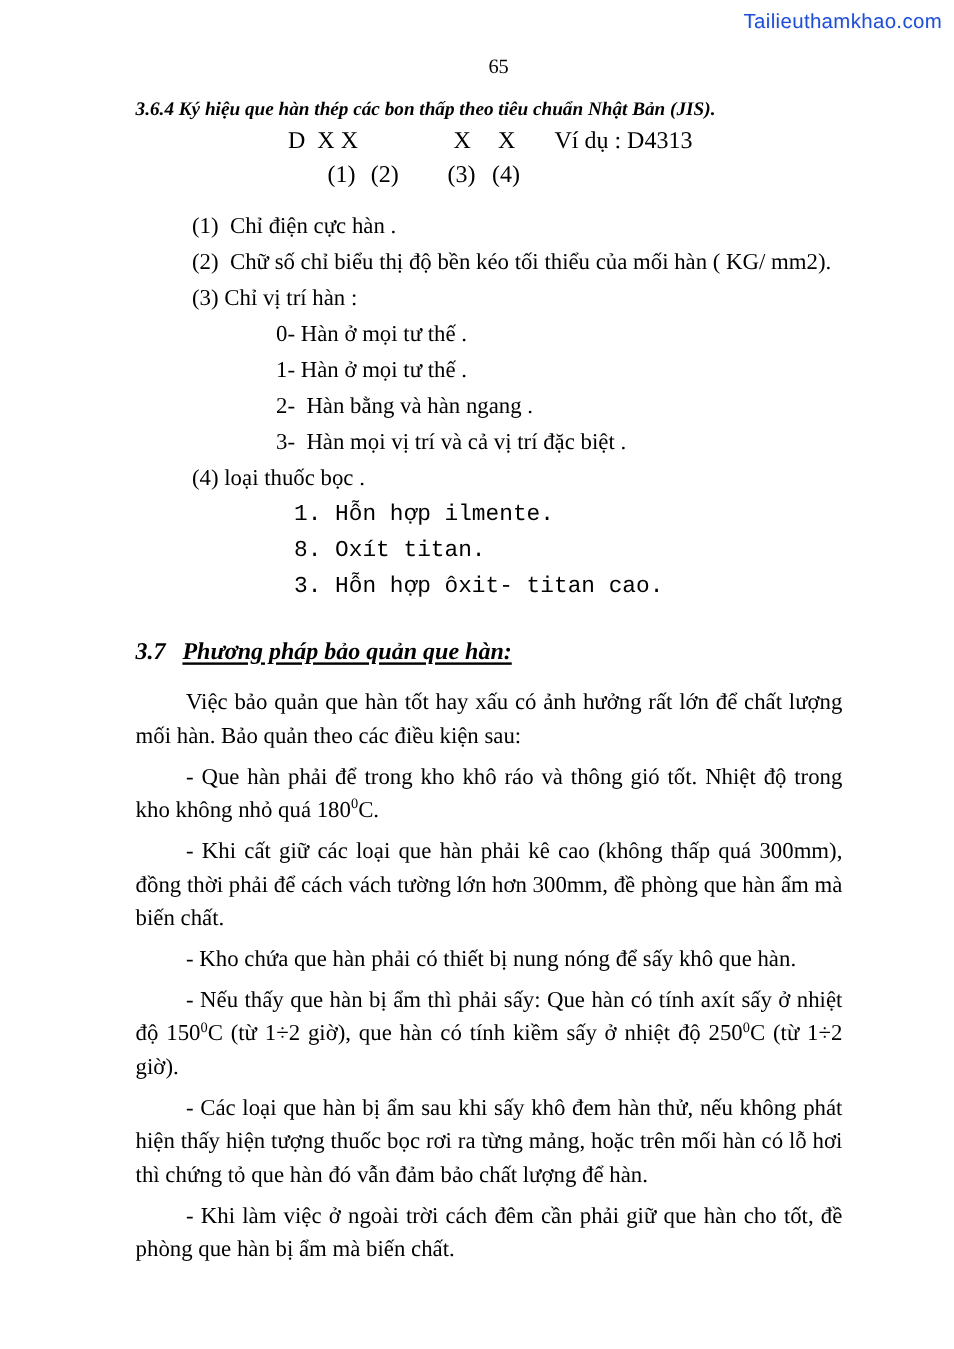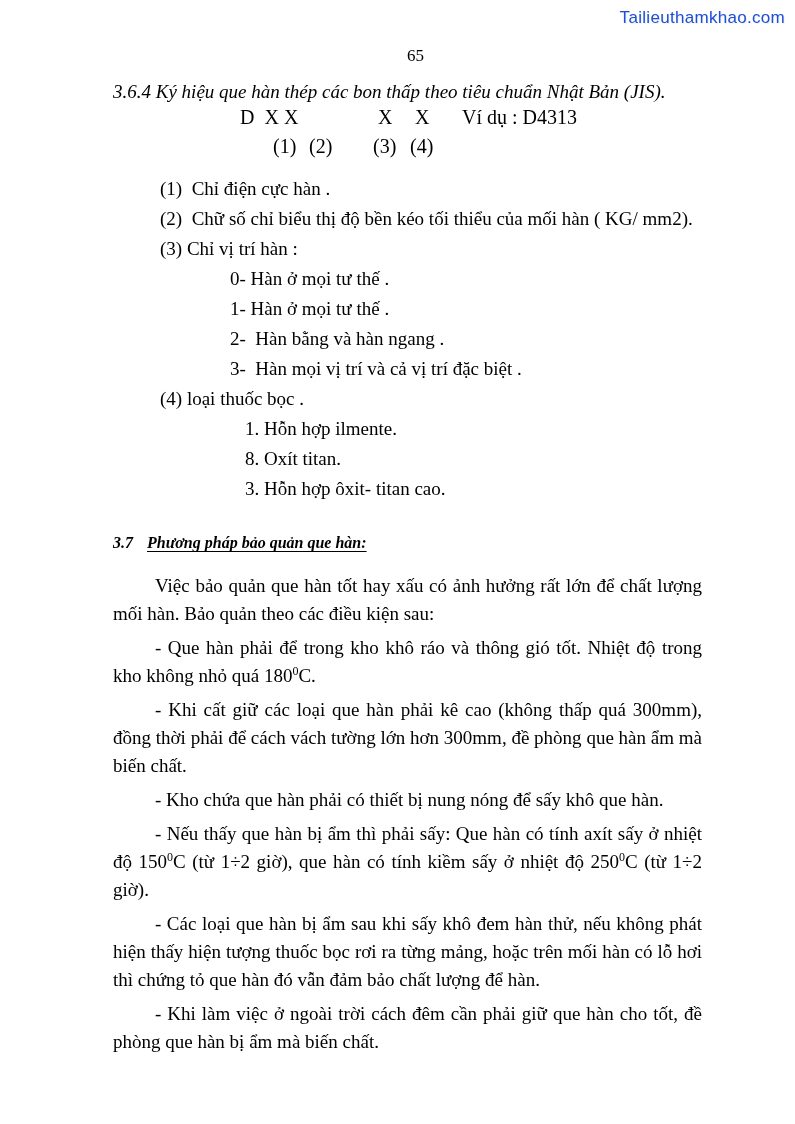--- a/index.html
+++ b/index.html
@@ -34,22 +34,22 @@
     width: 605px;
   }
   .page-number {
     margin-top: 46px;
     text-align: center;
     font-size: 17px;
     line-height: 20px;
   }
   .h364 {
     margin: 13px 0 0 0;
-    font-size: 19px;
-    font-weight: normal;
+    font-size: 16px;
+    font-weight: bold;
     font-style: italic;
     line-height: 25px;
     white-space: pre-wrap;
   }
   .formula {
     position: relative;
     height: 60px;
     margin-top: 1px;
     font-size: 20px;
   }
@@ -76,24 +76,25 @@
   }
   .pos-item {
     margin: 0 0 1px 117px;
     line-height: 29px;
     white-space: pre-wrap;
   }
   .coat-item {
     margin: 0 0 1px 132px;
     line-height: 29px;
     white-space: pre-wrap;
+    font-family: Liberation Mono, monospace;
   }
   .h37 {
     margin: 27px 0 16px 0;
-    font-size: 16px;
+    font-size: 20px;
     font-style: italic;
     font-weight: bold;
     line-height: 26px;
   }
   .h37-num { margin-right: 14px; }
   .h37-title {
     text-decoration: underline;
     text-underline-offset: 3px;
   }
   .para {

